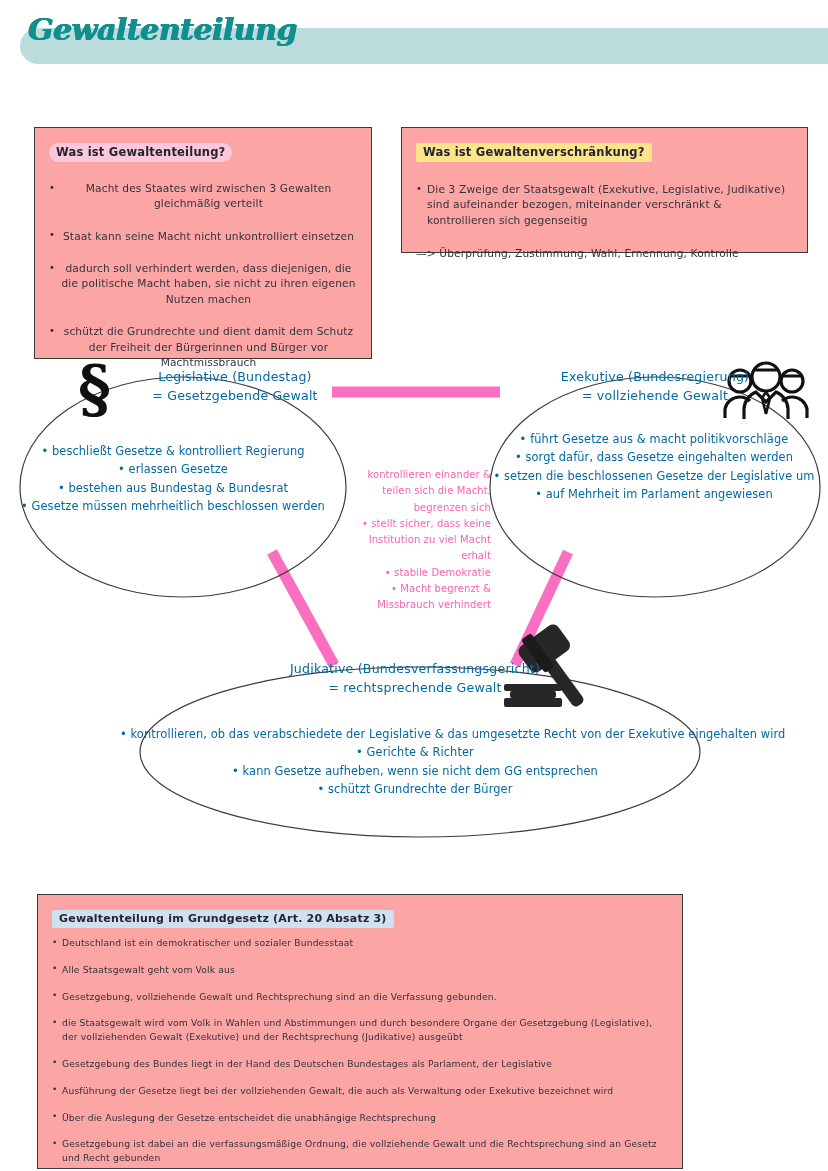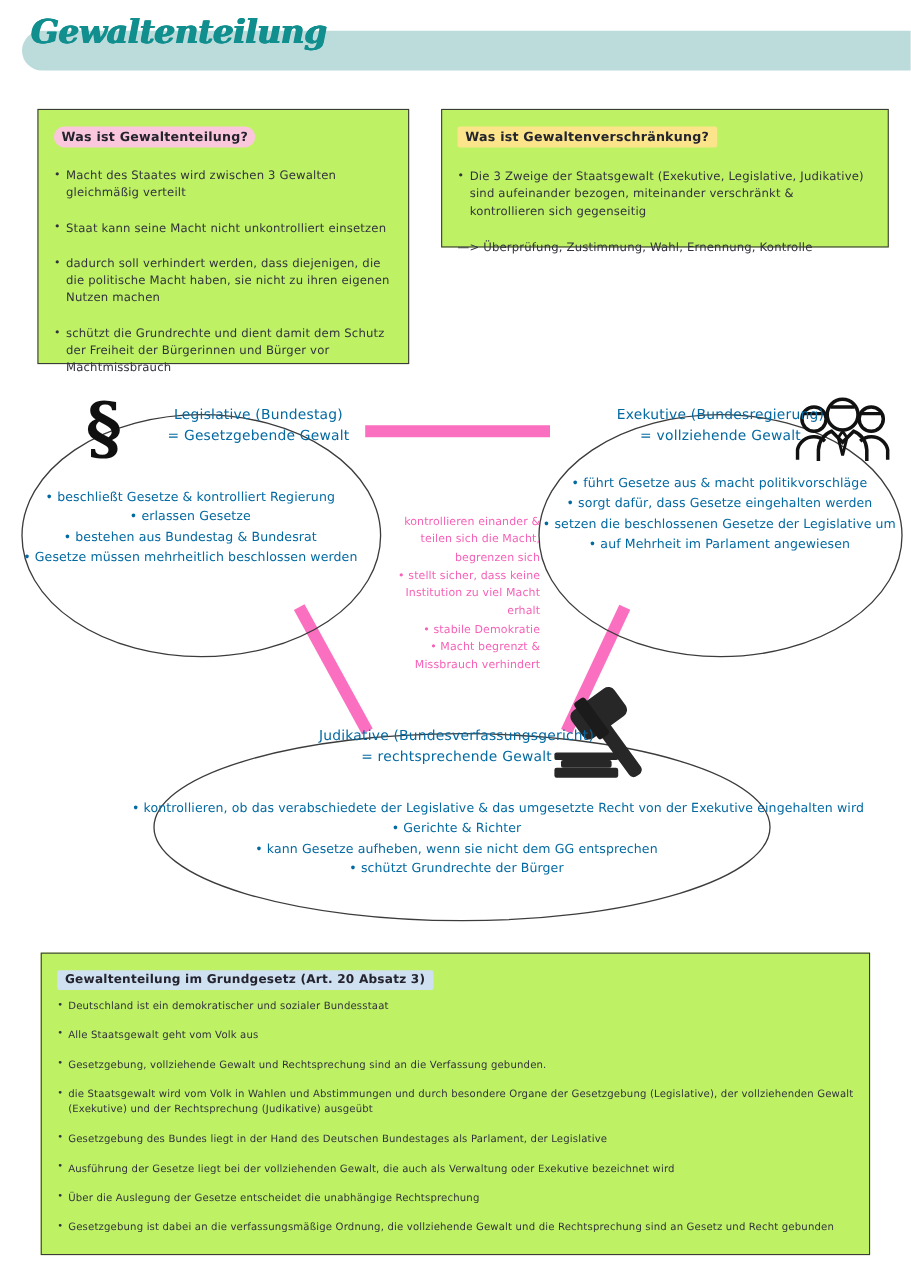--- a/index.html
+++ b/index.html
@@ -39,22 +39,23 @@
     letter-spacing: -0.5px;
     color: #118e8e;
     text-shadow: 0.6px 0 0 #118e8e, -0.6px 0 0 #118e8e;
     white-space: nowrap;
   }
 
   
   .note-box {
     position: absolute;
     border: 1.3px solid #3a3a3a;
-    background: #bef264;
+    background: #fca5a5;
     box-sizing: border-box;
+    margin-top: 28px;
   }
   .box-heading {
     font-size: 11.5px;
     font-weight: 600;
     display: inline-block;
     padding: 2px 7px 3px 7px;
     color: #24242e;
     letter-spacing: 0.2px;
   }
   .hl-pink  { background: #fbc7dd; border-radius: 10px; }
@@ -83,34 +84,34 @@
     color: #32323c;
   }
   .bullet-list li.nobullet::before { content: ""; }
 
   
   #box-was-ist-gewaltenteilung {
     left: 34px;  top: 99px;  width: 338px; height: 232px;
     padding: 13px 14px 0 14px;
   }
   #box-was-ist-gewaltenteilung .bullet-list { margin-top: 19px; }
-  #box-was-ist-gewaltenteilung .bullet-list li { margin-bottom: 17px; }
+  #box-was-ist-gewaltenteilung .bullet-list li { margin-bottom: 17px; text-align: center; }
 
   
   #box-was-ist-verschraenkung {
     left: 401px; top: 99px;  width: 407px; height: 126px;
     padding: 13px 14px 0 14px;
   }
   #box-was-ist-verschraenkung .bullet-list { margin-top: 20px; }
   #box-was-ist-verschraenkung .bullet-list li { margin-bottom: 18px; }
   #box-was-ist-verschraenkung .bullet-list li.nobullet { padding-left: 0; }
 
   
   #box-grundgesetz {
-    left: 37px; top: 866px; width: 754px; height: 275px;
+    left: 37px; top: 866px; width: 646px; height: 275px;
     padding: 12px 14px 0 14px;
   }
   #box-grundgesetz .bullet-list { margin-top: 8px; }
   #box-grundgesetz .bullet-list li {
     font-size: 9.2px;
     line-height: 1.5;
     margin-bottom: 13px;
     padding-left: 10px;
   }
   #box-grundgesetz .bullet-list li::before { font-size: 9px; }

